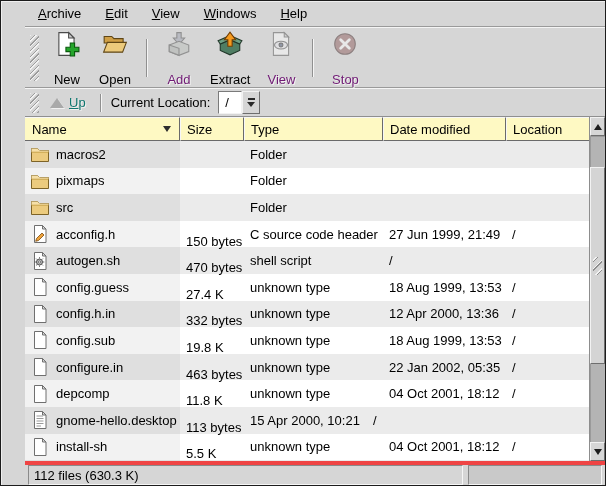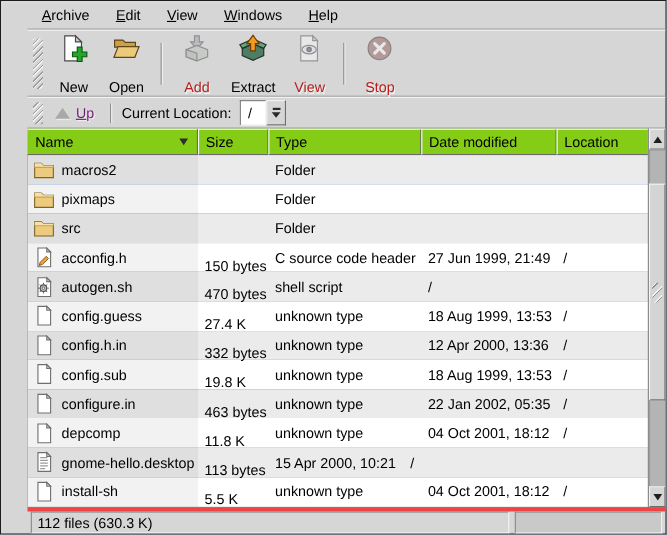--- a/index.html
+++ b/index.html
@@ -21,46 +21,46 @@
   .menu-item::first-letter{ text-decoration:underline; }
   
   .toolbar{ height:61px; border-top:1px solid #f5f5f5; border-bottom:1px solid #9a9a9a; display:flex; align-items:center; padding:2px 4px; flex:0 0 auto;}
   .handle{ width:9px; height:46px; margin:0 4px 0 1px;
     background: repeating-linear-gradient(135deg,#f2f2f2 0 1px,#d6d6d6 1px 3px,#9c9c9c 3px 4px);
     border-radius:1px;}
   .tbtn{ display:flex; flex-direction:column; align-items:center; justify-content:center;
     min-width:48px; padding:3px 6px 2px; gap:16px; background:transparent; border:1px solid transparent; }
   .tbtn svg{ width:26px; height:26px; }
   .tbtn .tlabel{ line-height:13px; }
-  .tbtn.disabled .tlabel{ color:#b91c1c; text-shadow:1px 1px 0 #f2f2f2; }
+  .tbtn.disabled .tlabel{ color:#701a75; text-shadow:1px 1px 0 #f2f2f2; }
   .tbtn.disabled svg{ opacity:.45; filter:grayscale(55%); }
   .tsep{ width:2px; height:38px; border-left:1px solid #909090; border-right:1px solid #f5f5f5; margin:0 7px; }
   
   .locbar{ height:29px; border-top:1px solid #f5f5f5; border-bottom:1px solid #8f8f8f; display:flex; align-items:center; padding:1px 4px; flex:0 0 auto;}
   .locbar .handle{ height:20px; }
-  .up-btn{ display:flex; align-items:center; gap:5px; padding:2px 7px; color:#701a75; text-shadow:1px 1px 0 #f2f2f2;}
+  .up-btn{ display:flex; align-items:center; gap:5px; padding:2px 7px; color:#0f766e; text-shadow:1px 1px 0 #f2f2f2;}
   .up-btn .ulabel::first-letter{ text-decoration:underline; }
   .up-tri{ width:0; height:0; border-left:7px solid transparent; border-right:7px solid transparent; border-bottom:10px solid #a9a9a9; filter:drop-shadow(1px 1px 0 #f0f0f0);}
   .lsep{ width:2px; height:18px; border-left:1px solid #909090; border-right:1px solid #f5f5f5; margin:0 7px;}
   .loc-label{ margin:0 8px 0 2px; }
   .combo{ display:flex; align-items:stretch; height:23px; }
   .combo-entry{ width:24px; background:#fff; border:1px solid; border-color:#7a7a7a #f2f2f2 #f2f2f2 #7a7a7a; display:flex; align-items:center; padding-left:6px; }
   .combo-btn{ width:18px; border:1px solid; border-color:#f2f2f2 #6e6e6e #6e6e6e #f2f2f2; background:#d6d6d6; display:flex; flex-direction:column; align-items:center; justify-content:center; gap:2px;}
   .combo-bar{ width:7px; height:2px; background:#2a2a2a; }
   .combo-tri{ width:0; height:0; border-left:4px solid transparent; border-right:4px solid transparent; border-top:5px solid #2a2a2a; }
   
   .table{ flex:1 1 auto; display:flex; min-height:0; }
   .main-col{ flex:1 1 auto; display:flex; flex-direction:column; min-width:0; }
   .hdr{ height:24px; display:flex; flex:0 0 auto; }
-  .hcell{ background:#84cc16; border-top:1px solid #f6f6f6; border-bottom:1px solid #6a6a6a; border-right:1px solid #6a6a6a; border-left:1px solid #f6f6f6; padding:0 6px; display:flex; align-items:center; overflow:hidden; white-space:nowrap;}
+  .hcell{ background:#fef9c3; border-top:1px solid #f6f6f6; border-bottom:1px solid #6a6a6a; border-right:1px solid #6a6a6a; border-left:1px solid #f6f6f6; padding:0 6px; display:flex; align-items:center; overflow:hidden; white-space:nowrap;}
   .hcell:first-child{ border-left:none; padding-left:7px;}
   .hc-name{ width:155px; justify-content:space-between; }
   .hc-size{ width:64px; } .hc-type{ width:139px; } .hc-date{ width:123px; } .hc-loc{ flex:1; border-right:none; }
   .sort-arrow{ width:0; height:0; border-left:4px solid transparent; border-right:4px solid transparent; border-top:6px solid #2e2e2e; margin-right:2px; }
-  .list-body{ flex:1 1 auto; background:#3b82f6; overflow:hidden; position:relative; }
+  .list-body{ flex:1 1 auto; background:#0c4a6e; overflow:hidden; position:relative; }
   .row{ height:26.6px; display:flex; align-items:center; background:#fff; }
   .row.stripe{ background:#ebebeb; }
   .cell{ height:100%; display:flex; align-items:center; padding:0 6px; white-space:nowrap; overflow:hidden; }
   .c-name{ width:155px; background:rgba(0,0,0,0.05); padding-left:5px; gap:6px; }
   .c-size{ width:64px;margin-top:14px; } .c-type{ width:139px; } .c-date{ width:123px; } .c-loc{ flex:1; }
   .ficon{ width:20px; height:20px; flex:0 0 auto; }
   
   .vscroll{ width:16px; flex:0 0 auto; display:flex; flex-direction:column; background:#b8b8b8; border-left:1px solid #8d8d8d; }
   .sb-btn{ height:19px; flex:0 0 auto; background:#d6d6d6; border:1px solid; border-color:#f2f2f2 #6e6e6e #6e6e6e #f2f2f2; display:flex; align-items:center; justify-content:center; }
   .sb-tri-up{ width:0;height:0;border-left:4px solid transparent;border-right:4px solid transparent;border-bottom:6px solid #1e1e1e;}

